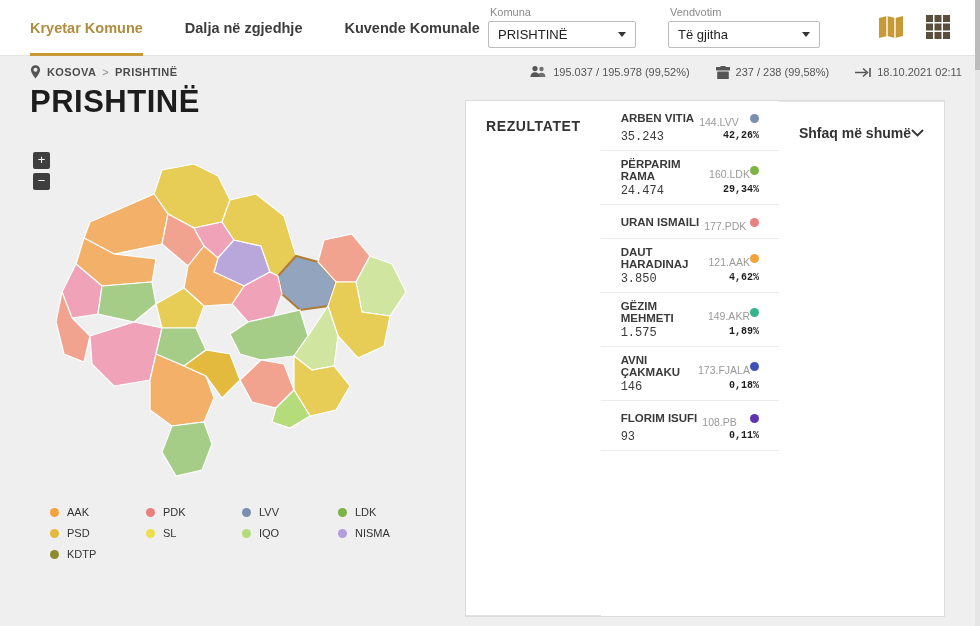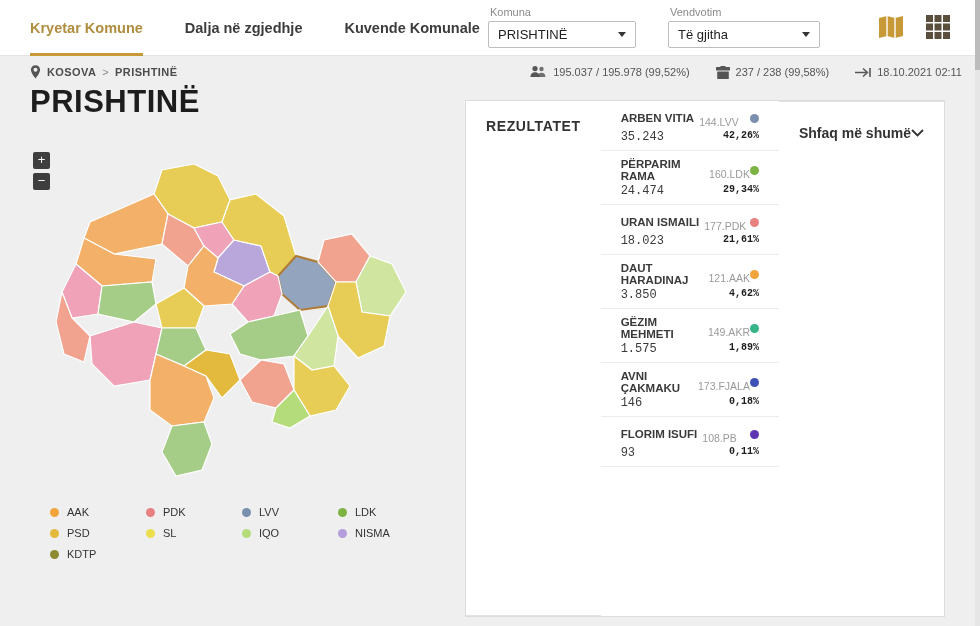--- a/index.html
+++ b/index.html
@@ -255,24 +255,20 @@
             <span class="cpct">29,34%</span>
           </div>
       </div>
 
       <div class="crow">
         <div class="crow-top">
             <span class="cname">URAN ISMAILI</span>
             <span class="clist">177.PDK</span>
             <span class="cdot" style="background-color: rgb(232, 128, 128);"></span>
           </div>
-        <div class="crow-bottom">
-            <span class="cvotes">18.023</span>
-            <span class="cpct">21,61%</span>
-          </div>
       </div>
 
       <div class="crow">
         <div class="crow-top">
             <span class="cname">DAUT HARADINAJ</span>
             <span class="clist">121.AAK</span>
             <span class="cdot" style="background-color: rgb(242, 163, 60);"></span>
           </div>
         <div class="crow-bottom">
             <span class="cvotes">3.850</span>

